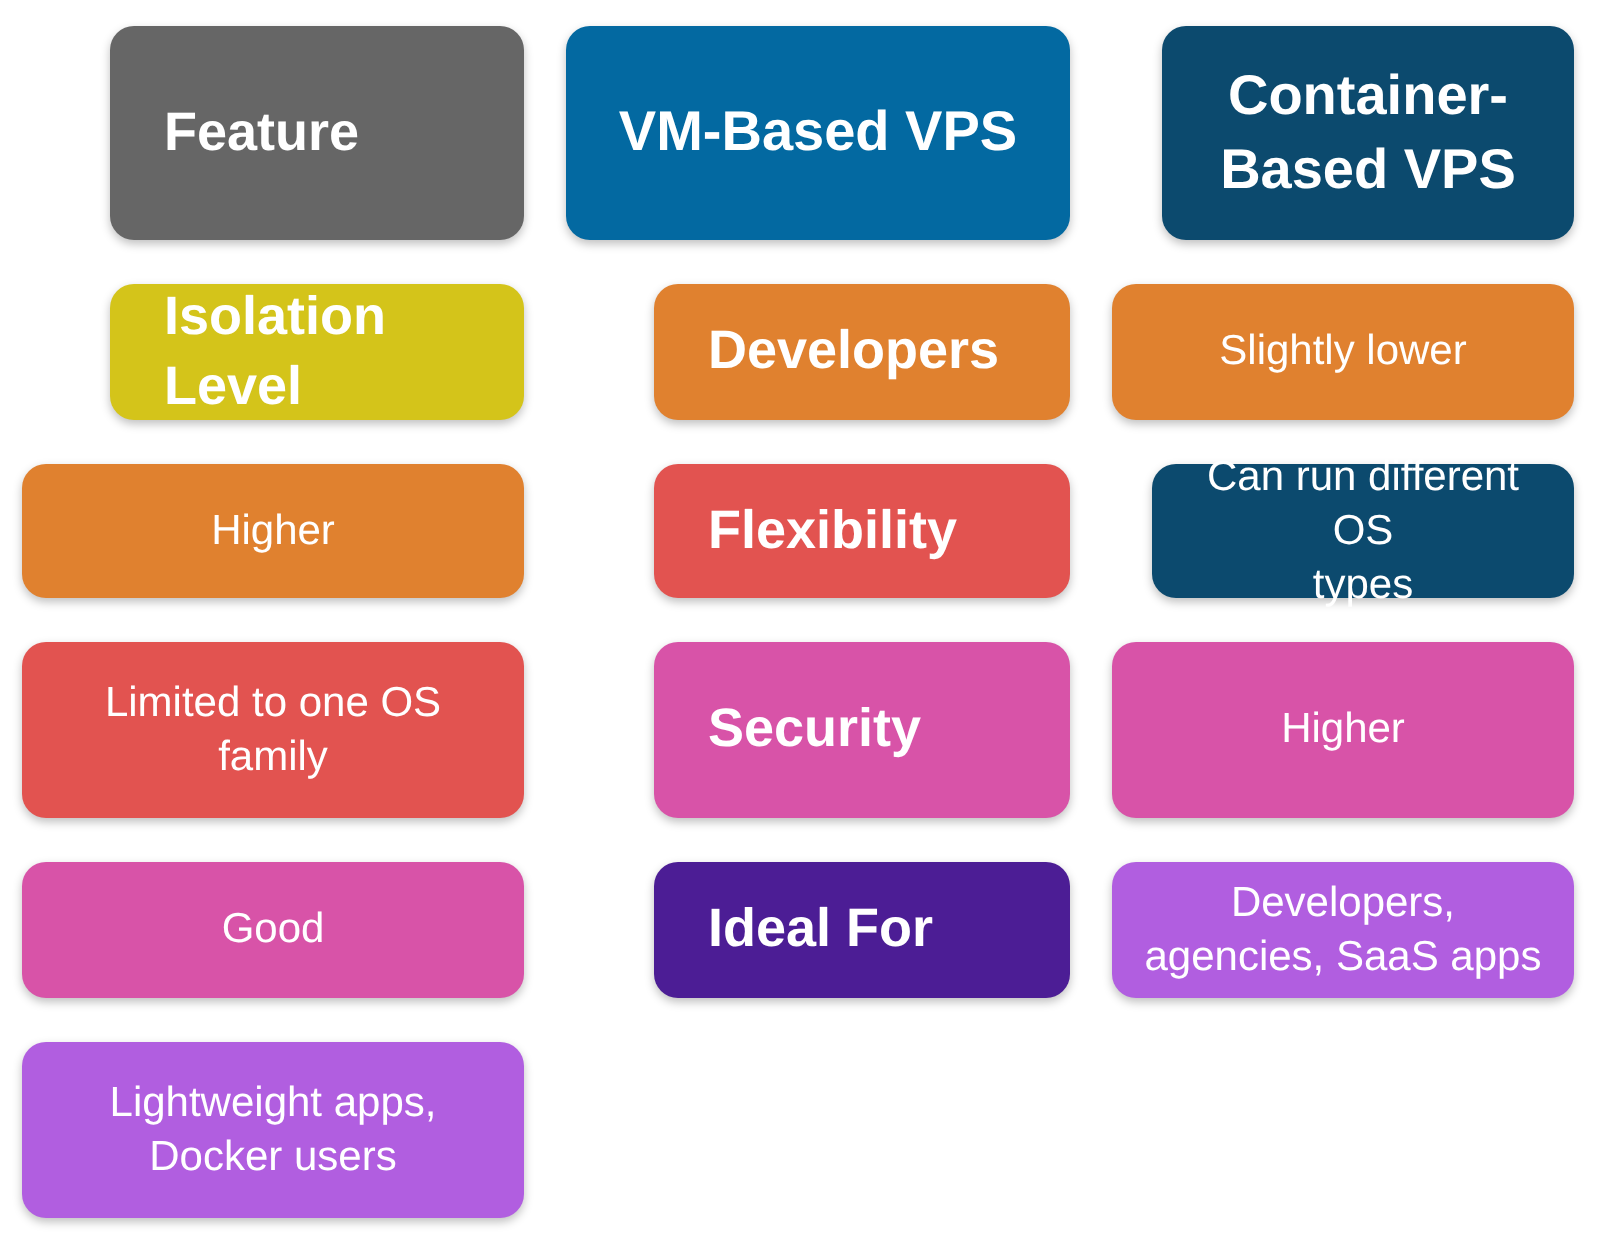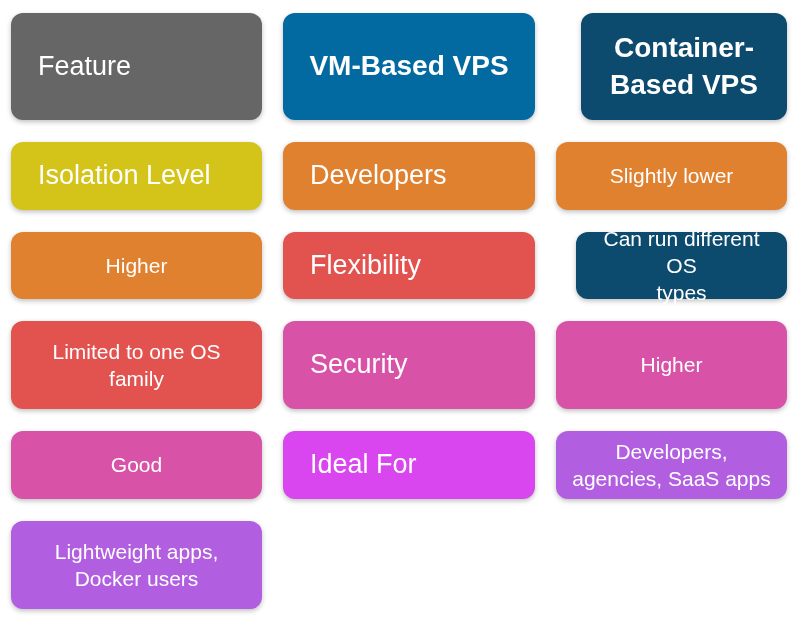--- a/index.html
+++ b/index.html
@@ -34,22 +34,23 @@
   }
   .cell.header {
     font-weight: bold;
     font-size: 28px;
     white-space: pre-line;
   }
   .cell.label {
     justify-content: flex-start;
     text-align: left;
     padding-left: 27px;
-    font-weight: normal;
+    font-weight: bold;
     font-size: 27px;
+    margin-left: 44px;
   }
   .cell.value {
     font-size: 21px;
     white-space: pre-line;
     padding: 4px 14px;
   }
 </style>
 </head>
 <body>
 
@@ -69,19 +70,19 @@
   <div class="cell label" style="background: rgb(226, 83, 80);">Flexibility</div>
   <div class="cell value" style="background: #0c4a6e; margin-left: 20px;">Can run different OS
 types</div>
   <div class="cell value" style="background: rgb(226, 83, 80);">Limited to one OS
 family</div>
 
   <div class="cell label" style="background: rgb(216, 83, 168);">Security</div>
   <div class="cell value" style="background: rgb(216, 83, 168);">Higher</div>
   <div class="cell value" style="background: rgb(216, 83, 168);">Good</div>
 
-  <div class="cell label" style="background: #d946ef;">Ideal For</div>
+  <div class="cell label" style="background: #4c1d95;">Ideal For</div>
   <div class="cell value" style="background: rgb(177, 94, 224);">Developers,
 agencies, SaaS apps</div>
   <div class="cell value" style="background: rgb(177, 94, 224);">Lightweight apps,
 Docker users</div>
 
 </div>
 
 </body></html>

